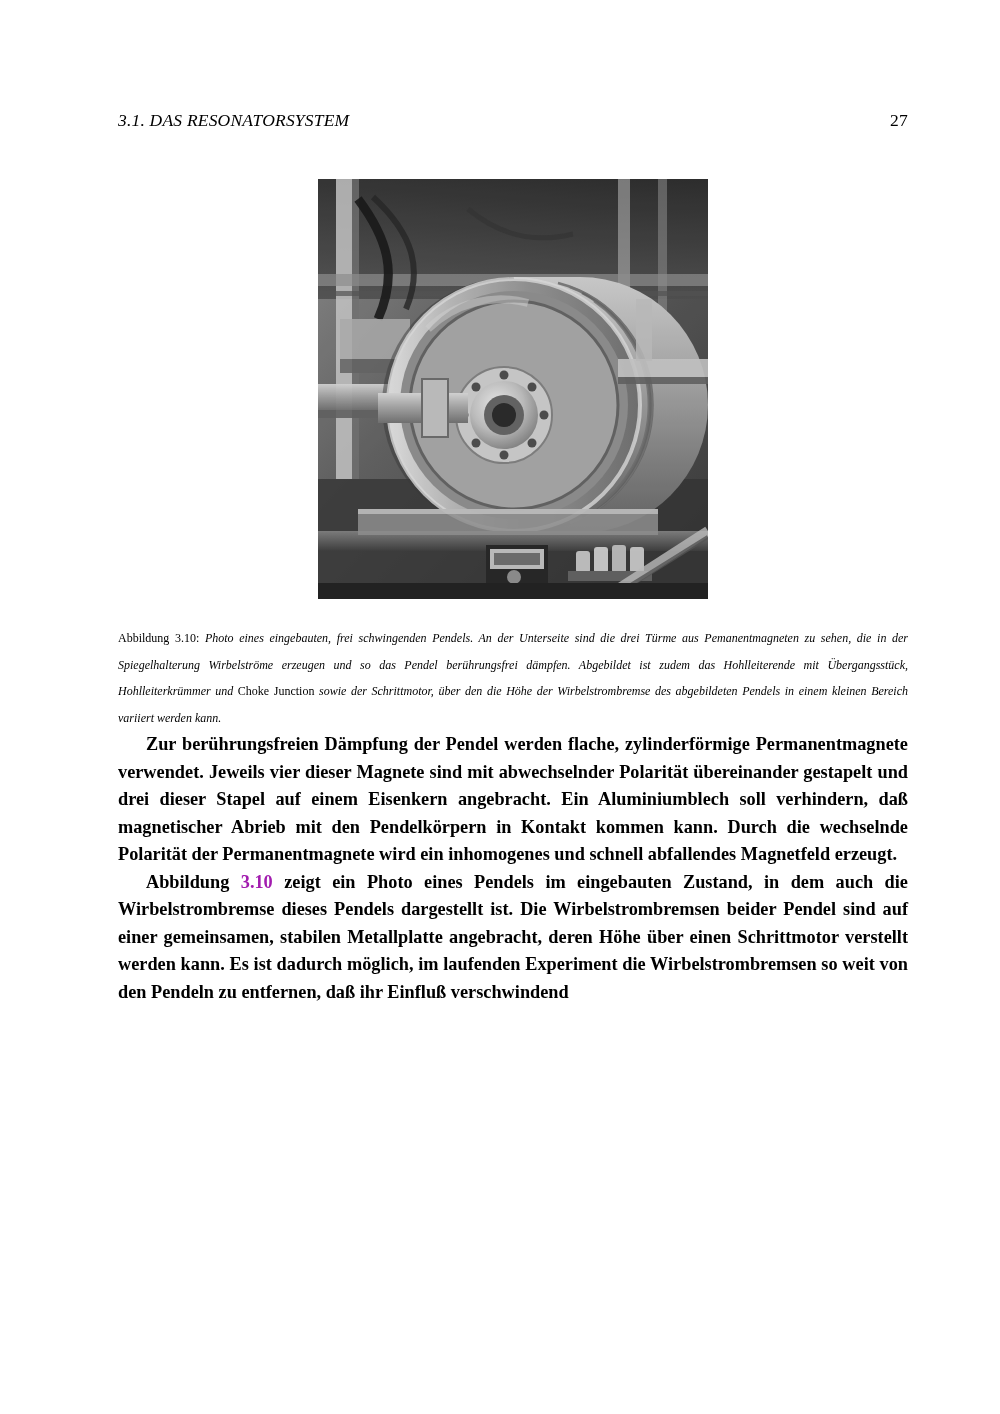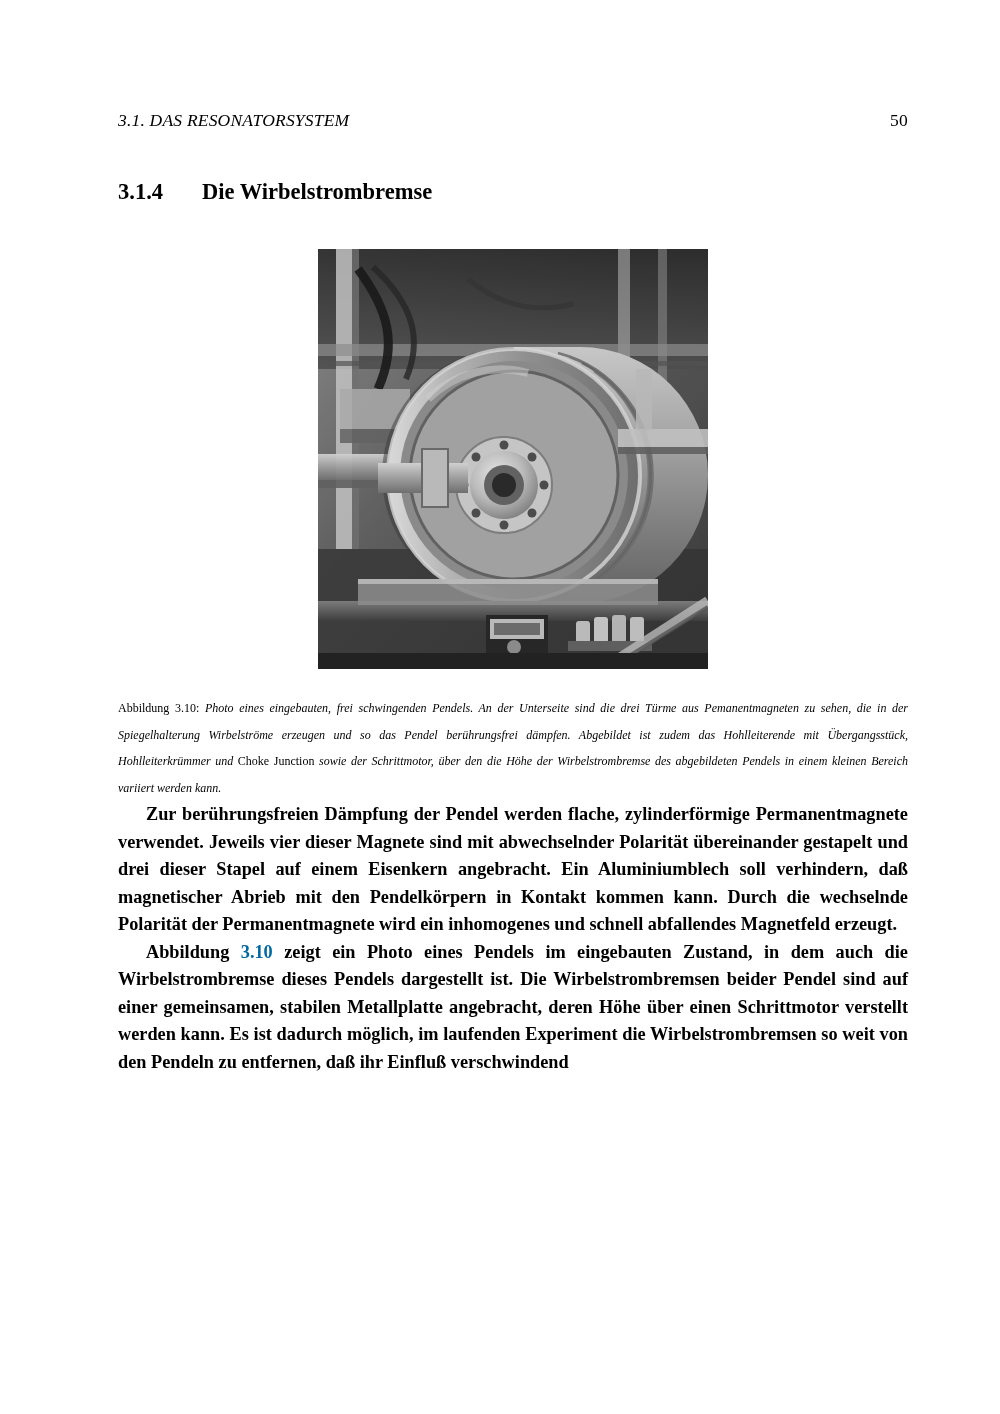--- a/index.html
+++ b/index.html
@@ -107,43 +107,39 @@
     font-style: normal;
   }
   .fig-caption .cap-text {
     font-style: italic;
   }
   .fig-caption .cap-upright {
     font-style: normal;
   }
 
   .ref-link {
-    color: #0369a1;
+    color: #a21caf;
   }
 
   .after-figure {
     margin-top: 66px;
   }
 </style>
 </head>
 <body>
 
 <div class="page">
   <div class="content">
 
     <div class="running-head">
       <div class="rh-left">3.1.   DAS RESONATORSYSTEM</div>
-      <div class="rh-page">50</div>
+      <div class="rh-page">27</div>
     </div>
 
 
-    <div class="section-heading">
-      <span class="sec-num">3.1.4</span>
-      <span class="sec-title">Die Wirbelstrombremse</span>
-    </div>
 
     <div class="figure">
       <div class="figure-img-wrap">
         <div class="figure-img">
           <svg width="390" height="420" viewBox="0 0 390 420" xmlns="http://www.w3.org/2000/svg">
             <defs>
               <linearGradient id="bgGrad" x1="0" y1="0" x2="1" y2="1">
                 <stop offset="0%" stop-color="#9a9a9a"></stop>
                 <stop offset="40%" stop-color="#6a6a6a"></stop>
                 <stop offset="100%" stop-color="#3e3e3e"></stop>

